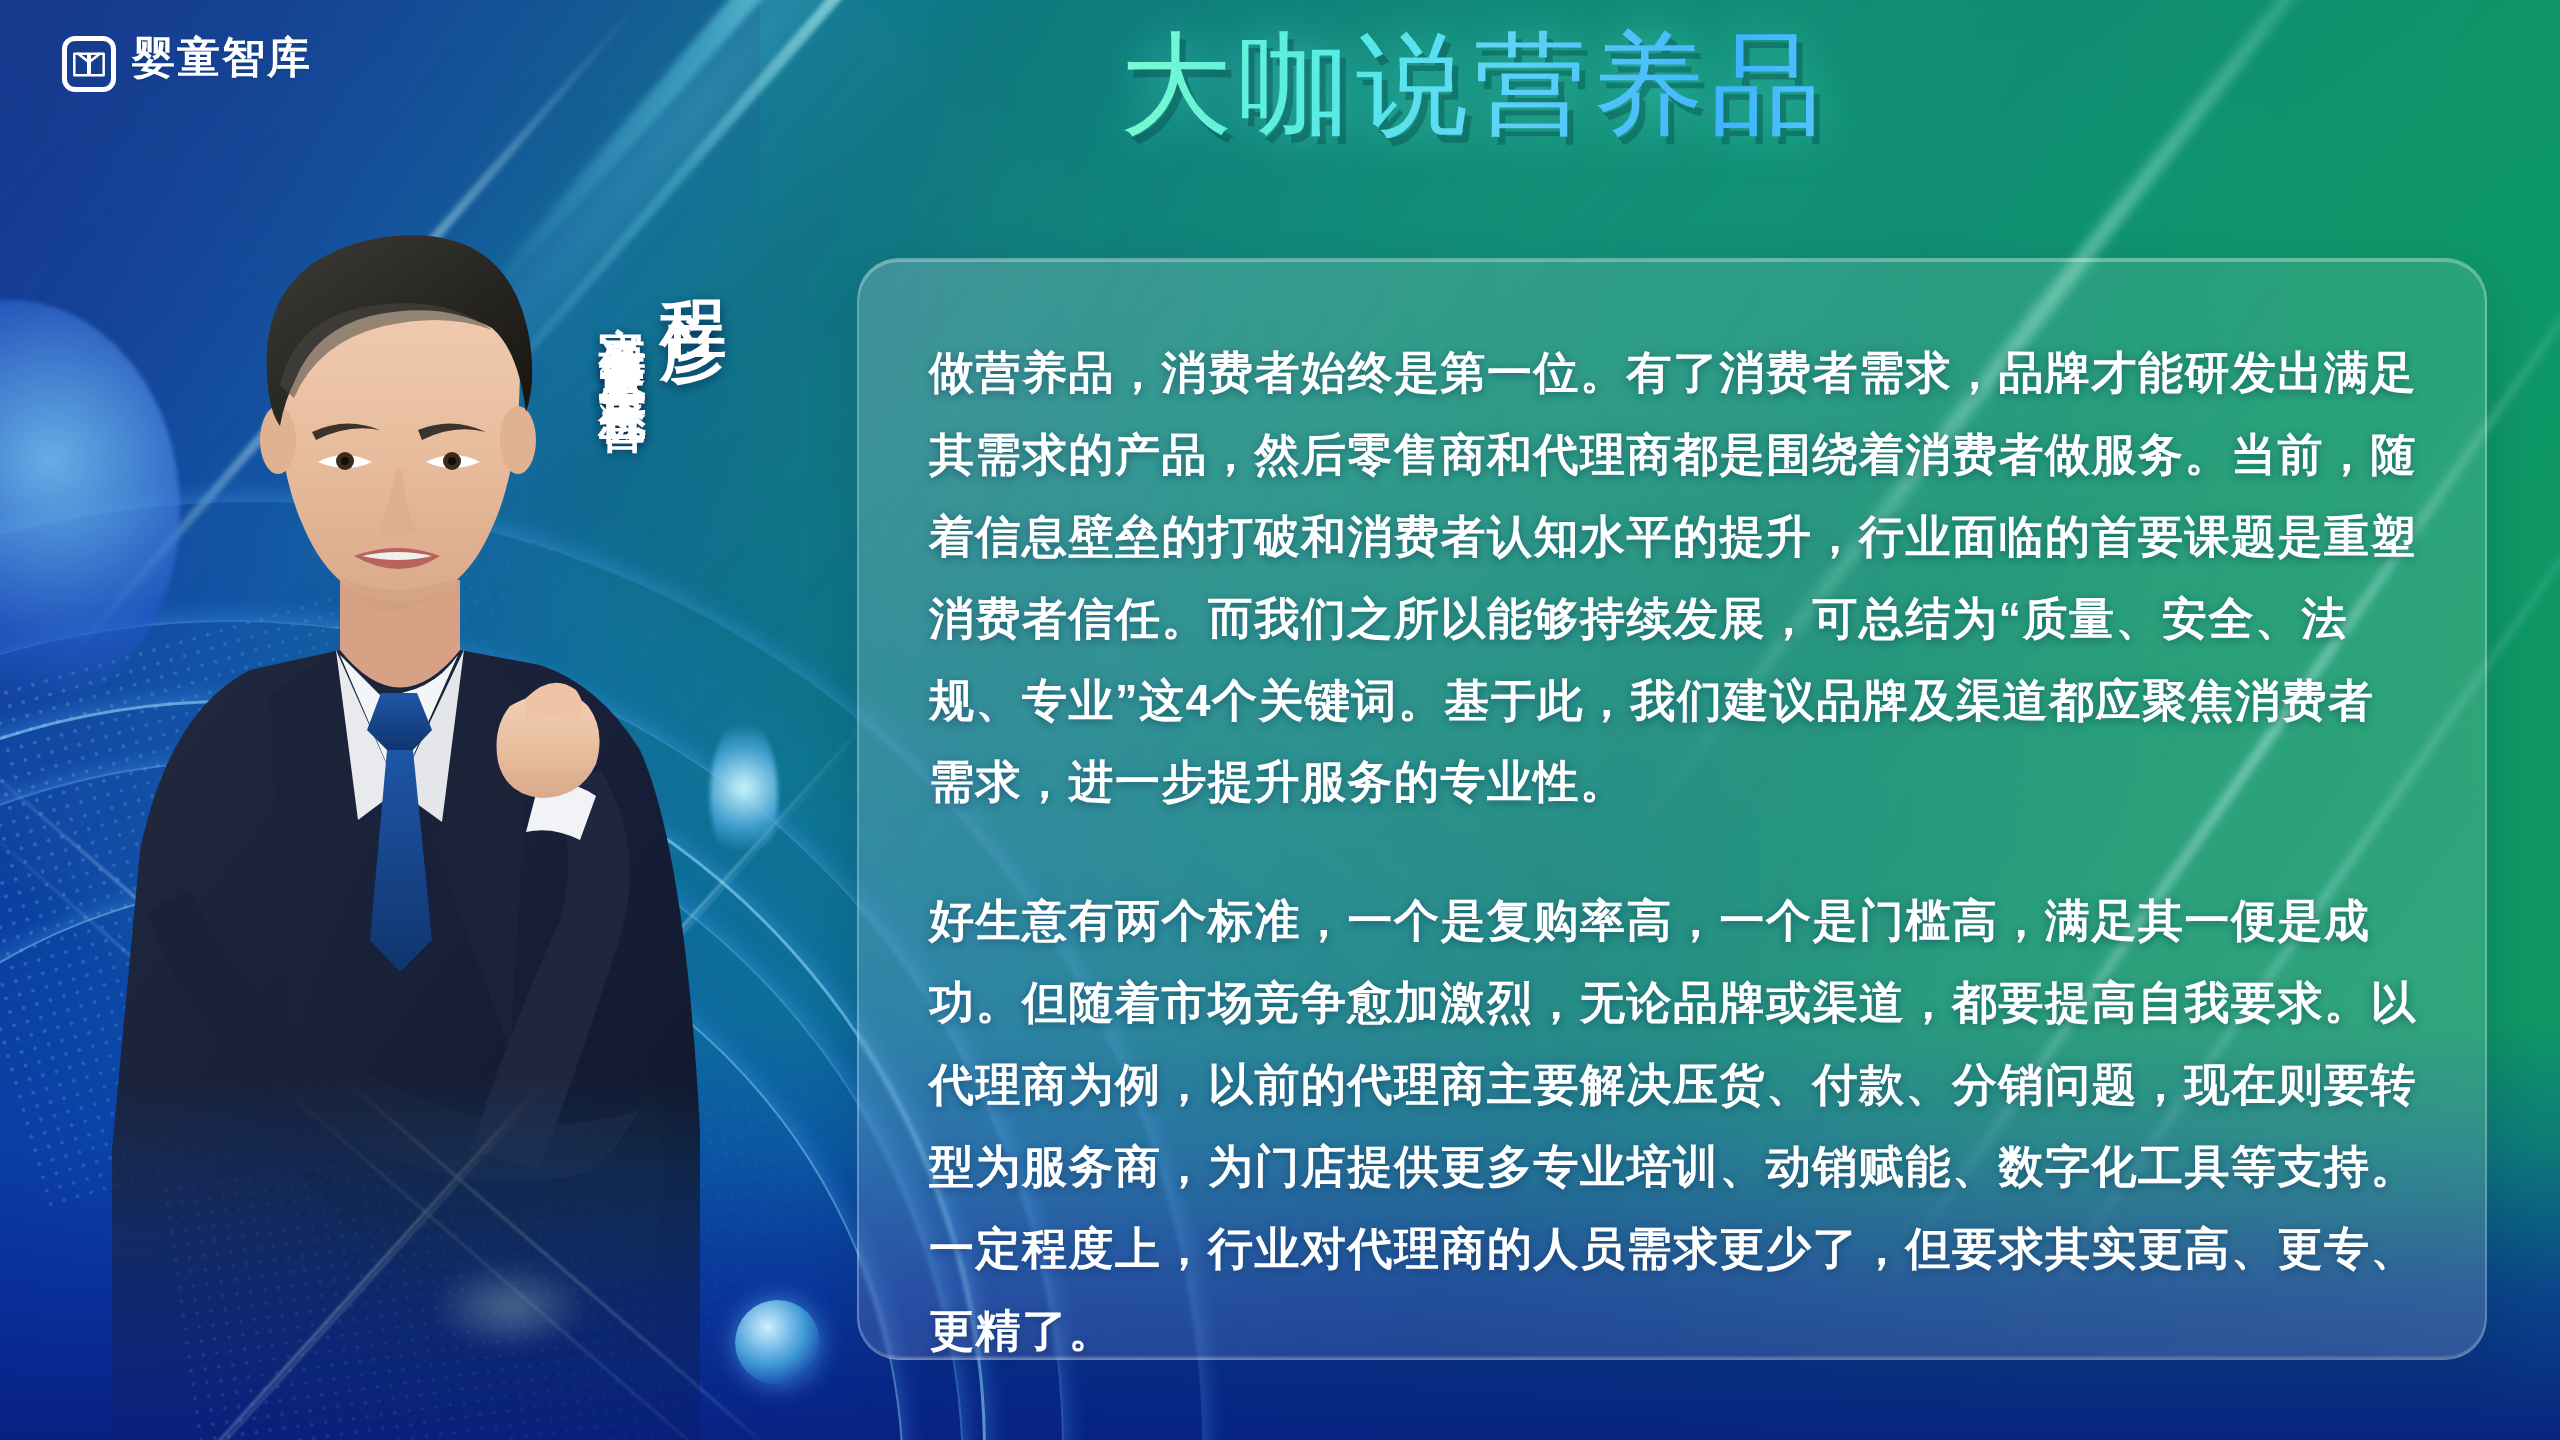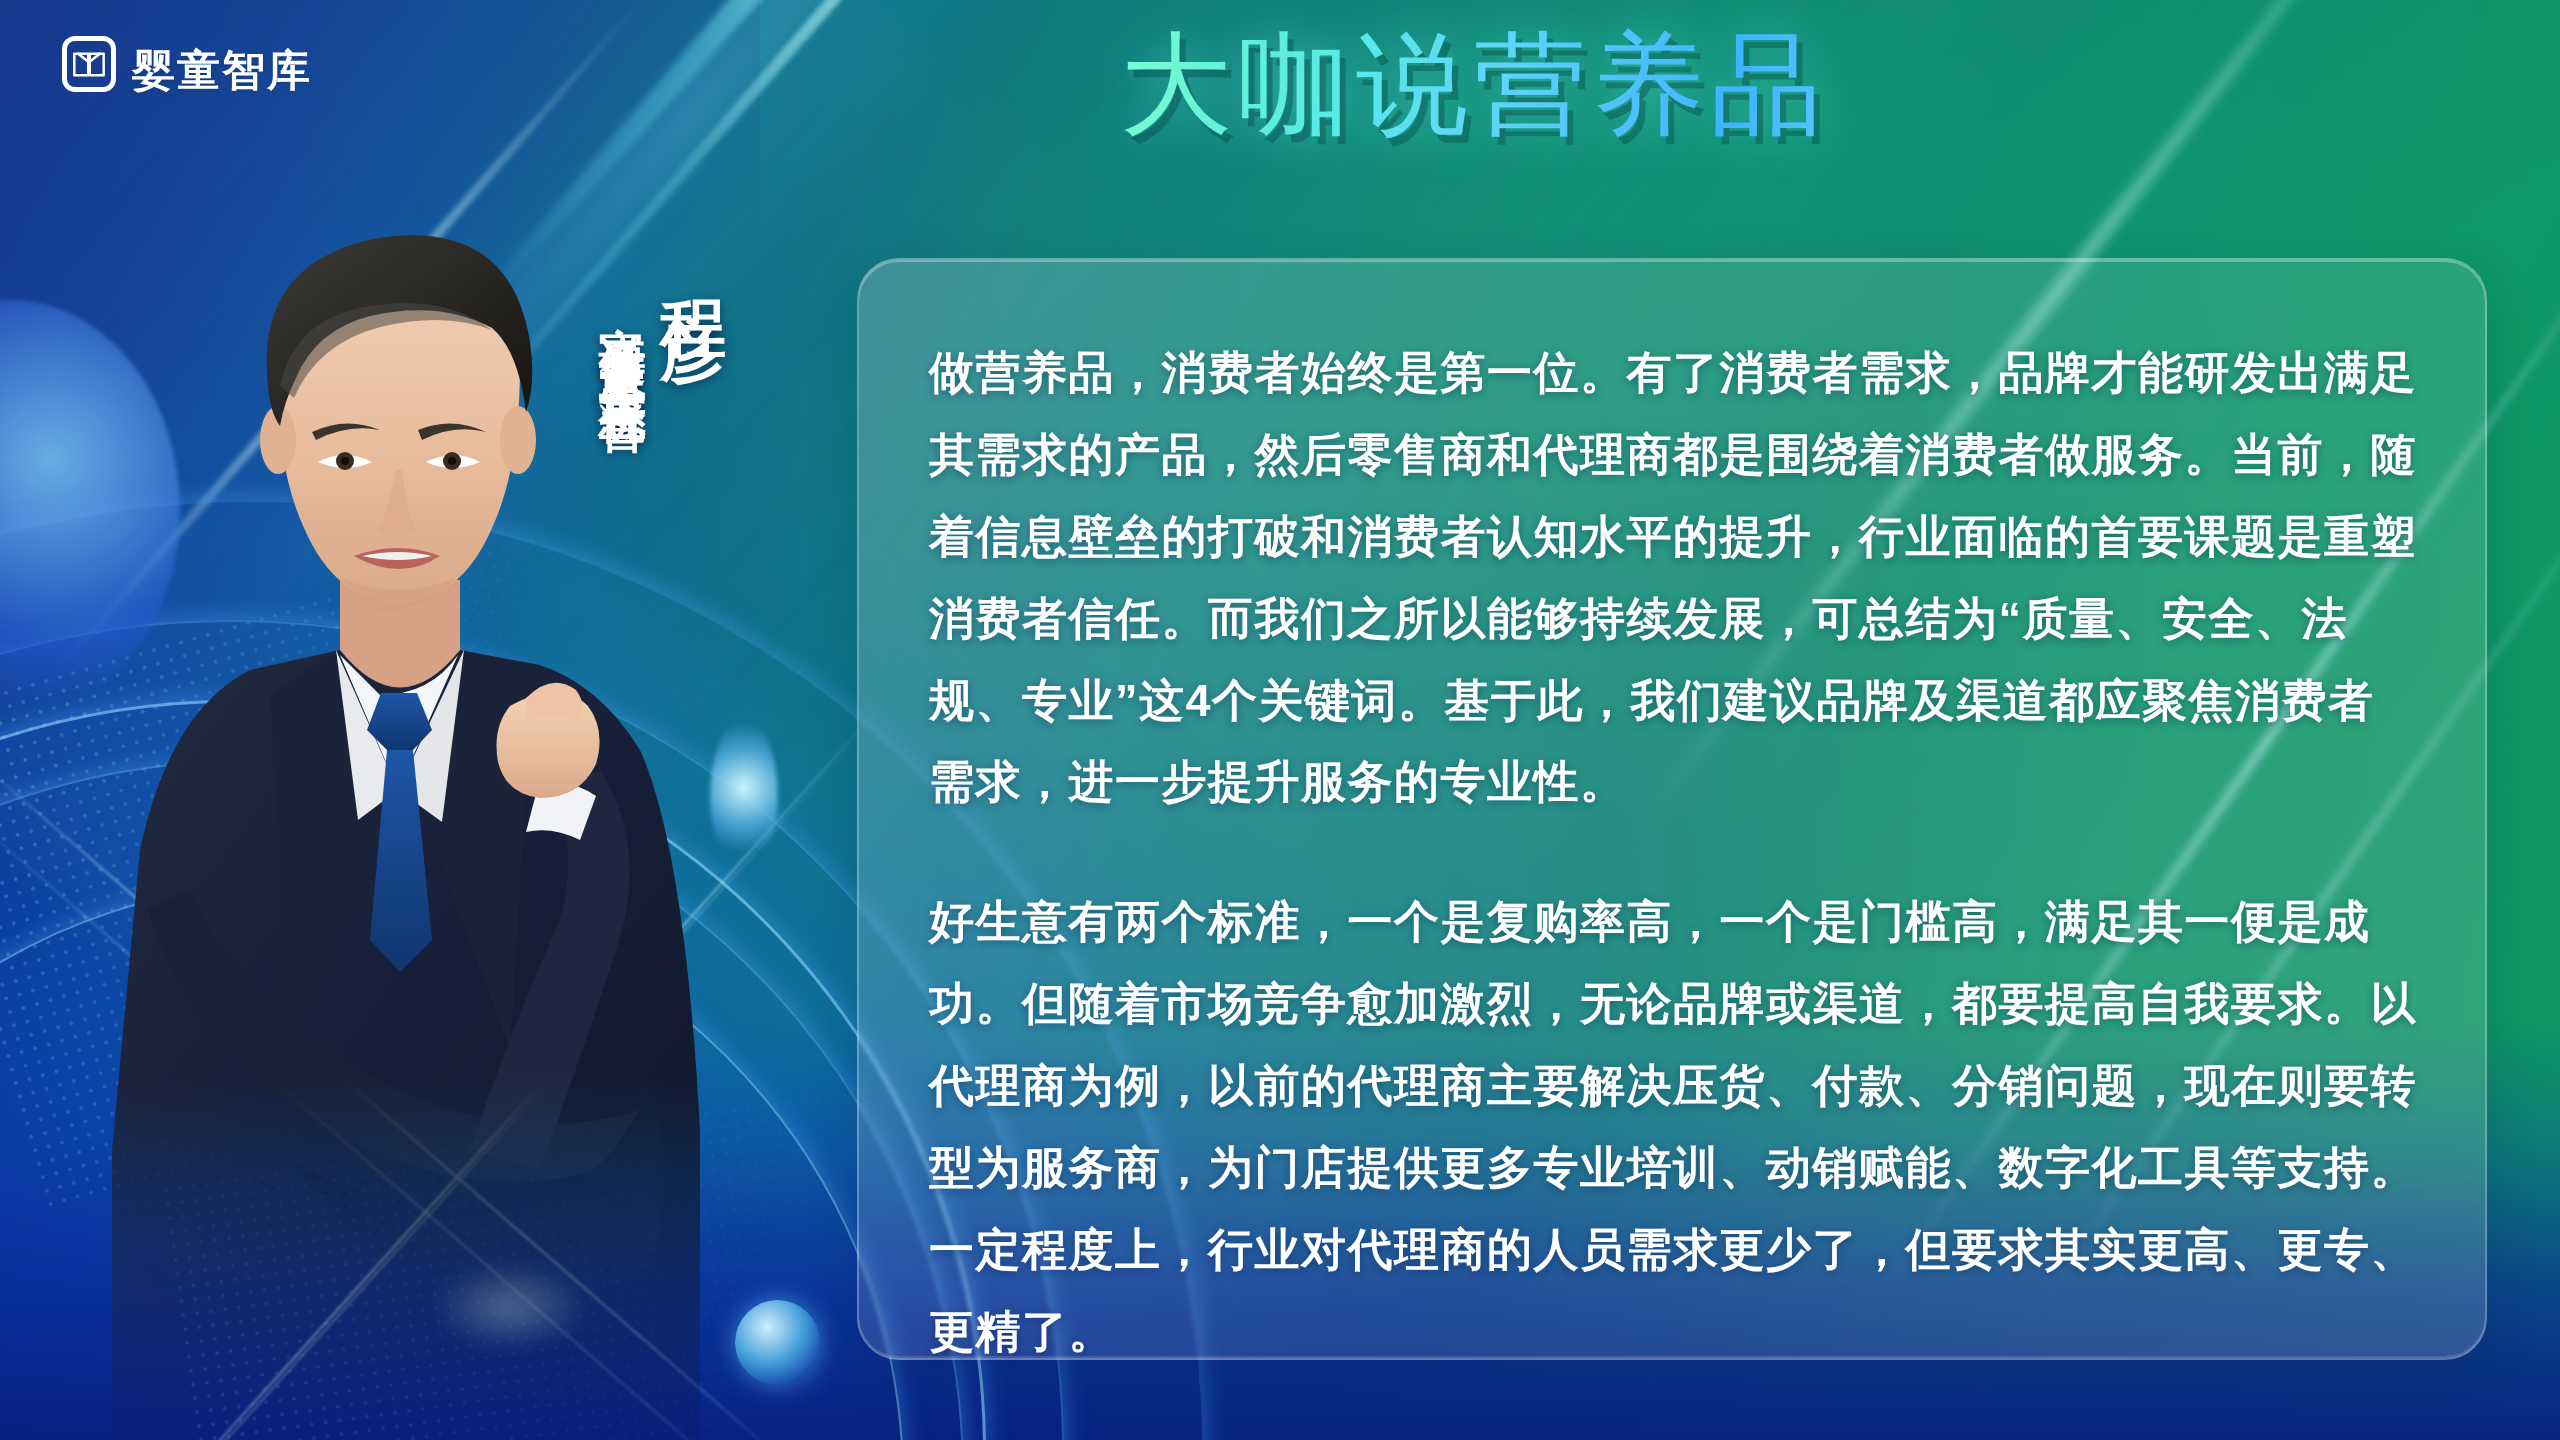--- a/index.html
+++ b/index.html
@@ -174,21 +174,21 @@
   }
   .orb.o4{
     left:430px;top:1260px;width:160px;height:90px;
     background:radial-gradient(ellipse at 50% 50%, rgba(200,245,255,0.55), rgba(90,180,235,0.0) 70%);
     filter:blur(8px);
   }
 
   
   .logo{
     position:absolute;left:62px;top:36px;
-    display:flex;align-items:flex-end;gap:16px;
+    display:flex;align-items:flex-start;gap:16px;
     z-index:40;
   }
   .logo-mark{
     width:54px;height:56px;
     border:5px solid #ffffff;border-radius:13px;
     display:flex;align-items:center;justify-content:center;
     box-sizing:border-box;
   }
   .logo-mark svg{display:block;}
   .logo-text{
@@ -279,21 +279,21 @@
   .quote-body{
     color:#ffffff;
     font-size:45px;
     font-weight:700;
     line-height:1.82;
     letter-spacing:1.5px;
     text-shadow:0 2px 8px rgba(0,35,75,0.45);
     font-family:"Liberation Sans","DejaVu Sans",sans-serif;
   }
   .quote-p{margin:0;}
-  .quote-p + .quote-p{margin-top:58px;}
+  .quote-p + .quote-p{margin-top:58px;font-family:Liberation Serif, serif;}
 </style>
 </head>
 <body>
 
 <div class="stage">
 
   <div class="bg-base"></div>
   <div class="bg-green-right"></div>
   <div class="bg-blue-left"></div>
   <div class="bg-topleft-dark"></div>

